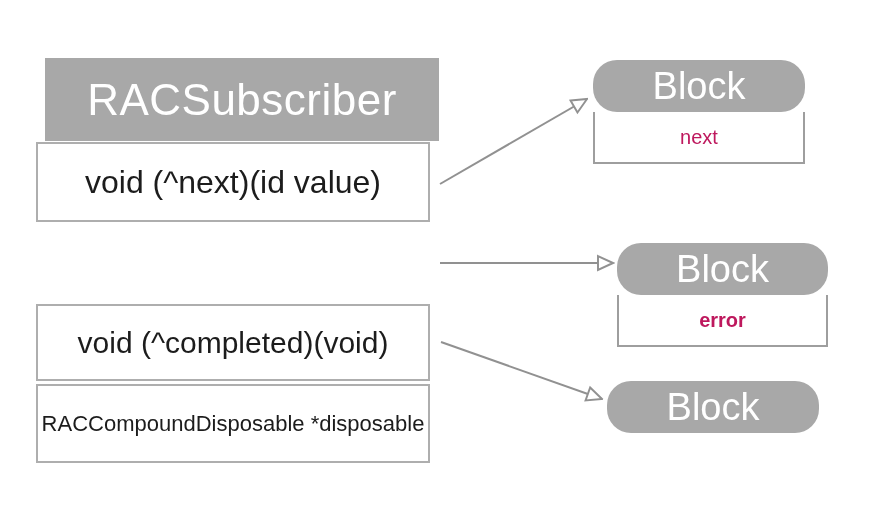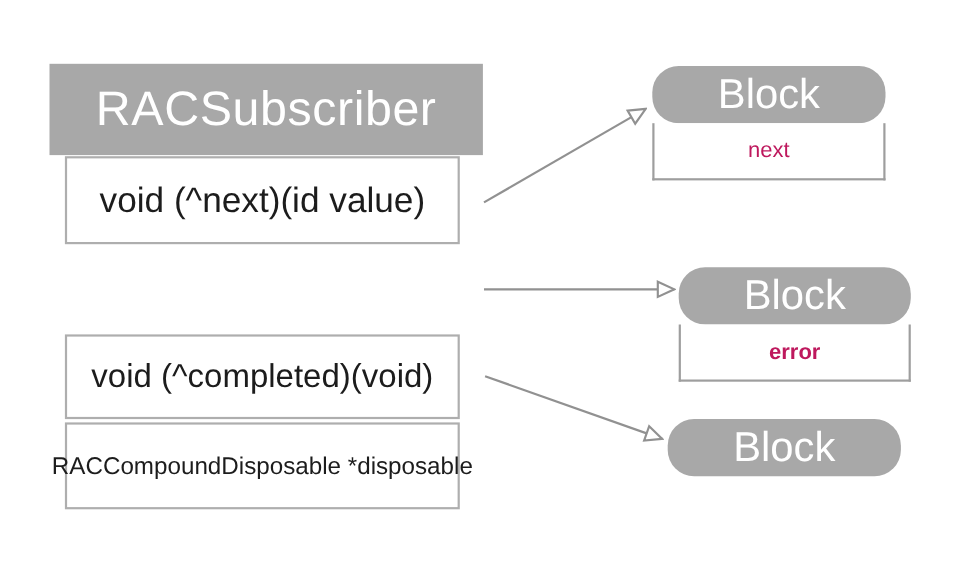--- a/index.html
+++ b/index.html
@@ -22,21 +22,21 @@
   .class-header {
     left: 45px; top: 58px; width: 394px; height: 83px;
     background: #a8a8a8;
     color: #ffffff;
     font-size: 44px;
     font-weight: 300;
     letter-spacing: 0.5px;
     display: flex; align-items: center; justify-content: center;
   }
   .class-row {
-    left: 59px; width: 359px;
+    left: 36px; width: 394px;
     background: #ffffff;
     border: 2px solid #aeaeae;
     color: #1c1c1c;
     display: flex; align-items: center; justify-content: center;
     white-space: nowrap;
   }
   .row-0 { top: 142px; height: 80px; font-size: 32px; }
   .row-1 { top: 225px; height: 77px; font-size: 27px; }
   .row-2 { top: 304px; height: 77px; font-size: 30px; }
   .row-3 { top: 384px; height: 79px; font-size: 22px; }

